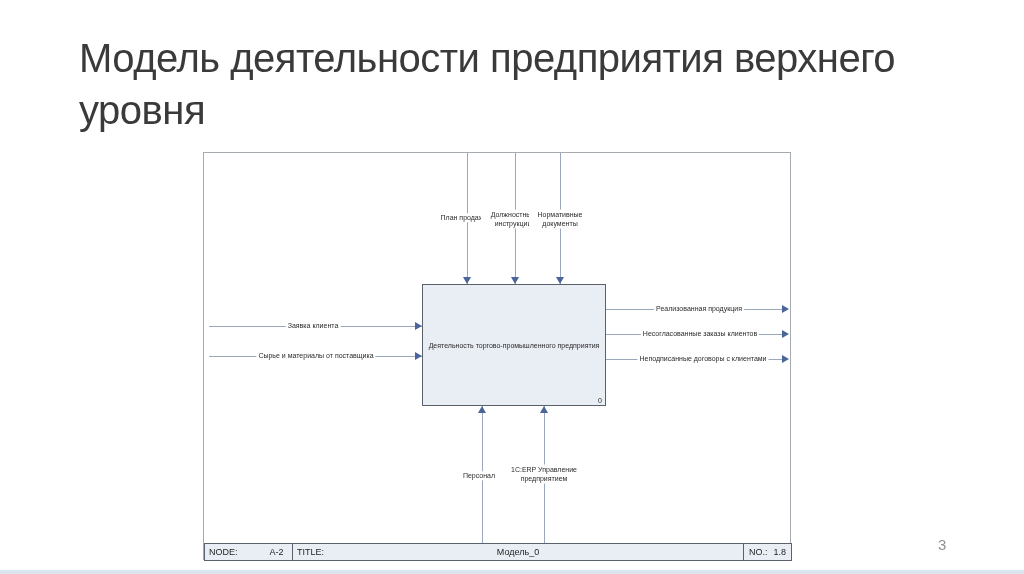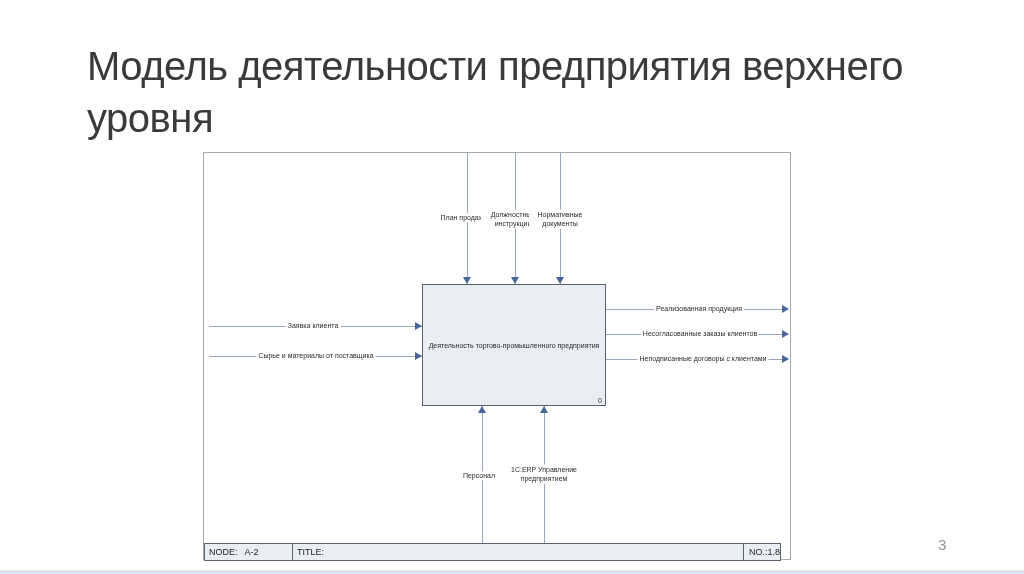--- a/index.html
+++ b/index.html
@@ -4,21 +4,21 @@
 <style>
   html,body{margin:0;padding:0;}
   body{
     width:1024px;height:574px;position:relative;overflow:hidden;
     background:#ffffff;
     font-family:"Liberation Sans","DejaVu Sans",sans-serif;
   }
   .slide-title{
     position:absolute;left:79px;top:32px;width:840px;
     font-size:40px;line-height:52px;font-weight:400;
-    color:#3a3a3a;margin:8px;letter-spacing:-0.5px;
+    color:#3a3a3a;margin:0;letter-spacing:-0.5px;
   }
   
   .frame{
     position:absolute;left:203px;top:152px;width:588px;height:408px;
     border:1px solid #a6abb1;background:#ffffff;box-sizing:border-box;
   }
   .vline{position:absolute;width:1px;background:#9aa8bc;}
   .hline{position:absolute;height:1px;background:#9aa8bc;}
   .ah{position:absolute;width:0;height:0;}
   .ah-down{border-left:4px solid transparent;border-right:4px solid transparent;border-top:7px solid #4a659a;}
@@ -40,25 +40,25 @@
   }
   .activity-number{
     position:absolute;right:3px;bottom:1px;font-size:7px;color:#2b2b2b;
   }
   
   .tcell{
     position:absolute;top:390px;height:18px;background:#e9eef4;
     border:1px solid #5a6270;box-sizing:border-box;
     font-size:9px;color:#1e1e1e;display:flex;align-items:center;z-index:4;
   }
-  .tcell-node{left:0;width:89px;padding-left:4px;gap:7px;}
+  .tcell-node{left:0;width:89px;padding-left:4px;gap:32px;}
   .tcell-title{left:88px;width:452px;}
   .tcell-title .t-label{position:absolute;left:4px;}
   .tcell-title .t-value{width:100%;text-align:center;}
-  .tcell-no{left:539px;width:38px;padding:0 5px;justify-content:space-between;box-sizing:border-box;}
+  .tcell-no{left:539px;width:49px;padding:0 5px;justify-content:space-between;box-sizing:border-box;}
   .page-number{
     position:absolute;left:938px;top:536px;font-size:15px;color:#8e939b;
   }
   .bottom-strip{
     position:absolute;left:0;top:570px;width:1024px;height:4px;background:#dce4f0;
   }
 </style>
 </head>
 <body>
 
@@ -110,20 +110,21 @@
     <span class="activity-label">Деятельность торгово-промышленного предприятия</span>
     <span class="activity-number">0</span>
   </div>
 
   <div class="tcell tcell-node">
     <span>NODE:</span>
     <span>A-2</span>
   </div>
   <div class="tcell tcell-title">
     <span class="t-label">TITLE:</span>
+    <span class="t-value">Модель_0</span>
   </div>
   <div class="tcell tcell-no">
     <span>NO.:</span>
     <span>1.8</span>
   </div>
 </div>
 
 <div class="page-number">3</div>
 <div class="bottom-strip"></div>
 

